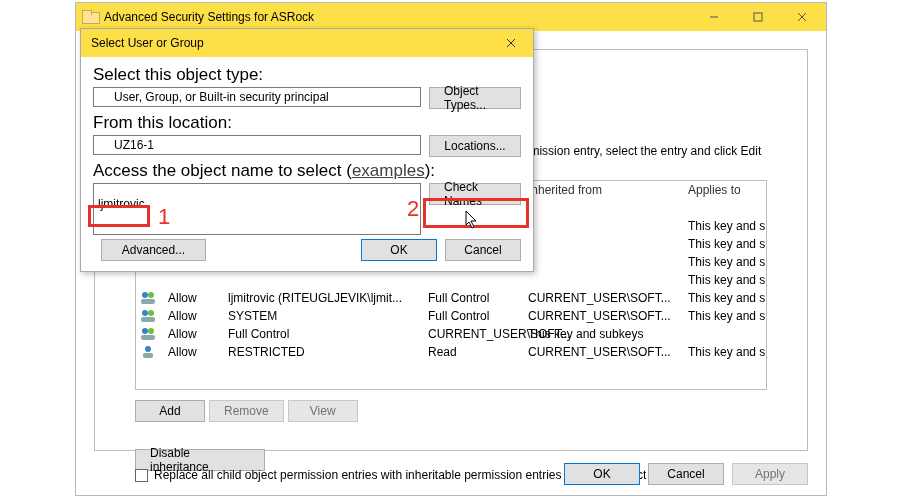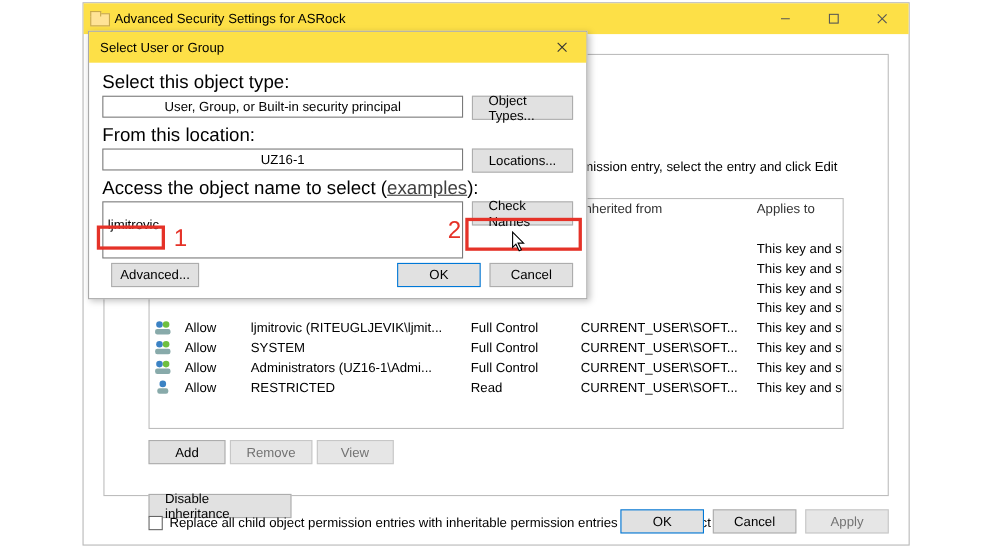--- a/index.html
+++ b/index.html
@@ -123,23 +123,22 @@
   .group {
     padding: 4px 12px 0 12px;
   }
   .group-label { font-size: 17px; margin-top:4px; }
   .row-flex { display:flex; gap:8px; margin-top:2px; align-items:flex-start; }
   .textbox {
     flex: 1;
     border: 1px solid #7a7a7a;
     background: #fff;
     height: 20px;
-    padding: 2px 4px;
-    font-size: 12px;
-    text-align: center;
+    padding: 2px 20px;
+    font-size: 12px;
   }
   .textarea {
     flex:1;
     border: 1px solid #7a7a7a;
     background:#fff;
     height: 52px;
     padding: 13px 4px;
     font-size: 12px;
   }
   .sidebtn { width: 92px; }
@@ -275,21 +274,20 @@
         <span>CURRENT_USER\SOFT...</span>
         <span>This key and subkeys</span>
       </div>
       <div class="perm-row">
         <svg class="group-icon" viewBox="0 0 16 14">
             <circle cx="5" cy="4" r="3" fill="#3b82c4"></circle>
             <circle cx="11" cy="4" r="3" fill="#6fbf3f"></circle>
             <rect x="1" y="8" width="14" height="5" rx="2" fill="#8aa"></rect>
           </svg>
         <span>Allow</span>
-        <span>Administrators (UZ16-1\Admi...</span>
         <span>Full Control</span>
         <span>CURRENT_USER\SOFT...</span>
         <span>This key and subkeys</span>
       </div>
       <div class="perm-row">
         <svg class="user-icon" viewBox="0 0 16 14">
             <circle cx="8" cy="4" r="3" fill="#3b82c4"></circle>
             <rect x="3" y="8" width="10" height="5" rx="2" fill="#8aa"></rect>
           </svg>
         <span>Allow</span>
@@ -350,21 +348,21 @@
     <div class="group-label">
       <span>Access the object name to select (</span><a href="#" class="link">examples</a><span>):</span>
     </div>
     <div class="row-flex">
       <div class="textarea">ljmitrovic</div>
       <div class="btn sidebtn">Check Names</div>
     </div>
   </div>
 
   <div class="front-footer">
-    <div class="btn" style="width:80px">Advanced...</div>
+    <div class="btn" style="width:105px">Advanced...</div>
     <span class="spacer"></span>
     <div class="btn primary">OK</div>
     <div class="btn">Cancel</div>
   </div>
 </div>
 
 <div class="anno-box" style="left:88px; top:205px; width:62px; height:22px;"></div>
 <div class="anno-num" style="left:158px; top:204px;">1</div>
 <div class="anno-box" style="left:423px; top:198px; width:106px; height:30px;"></div>
 <div class="anno-num" style="left:407px; top:196px;">2</div>

